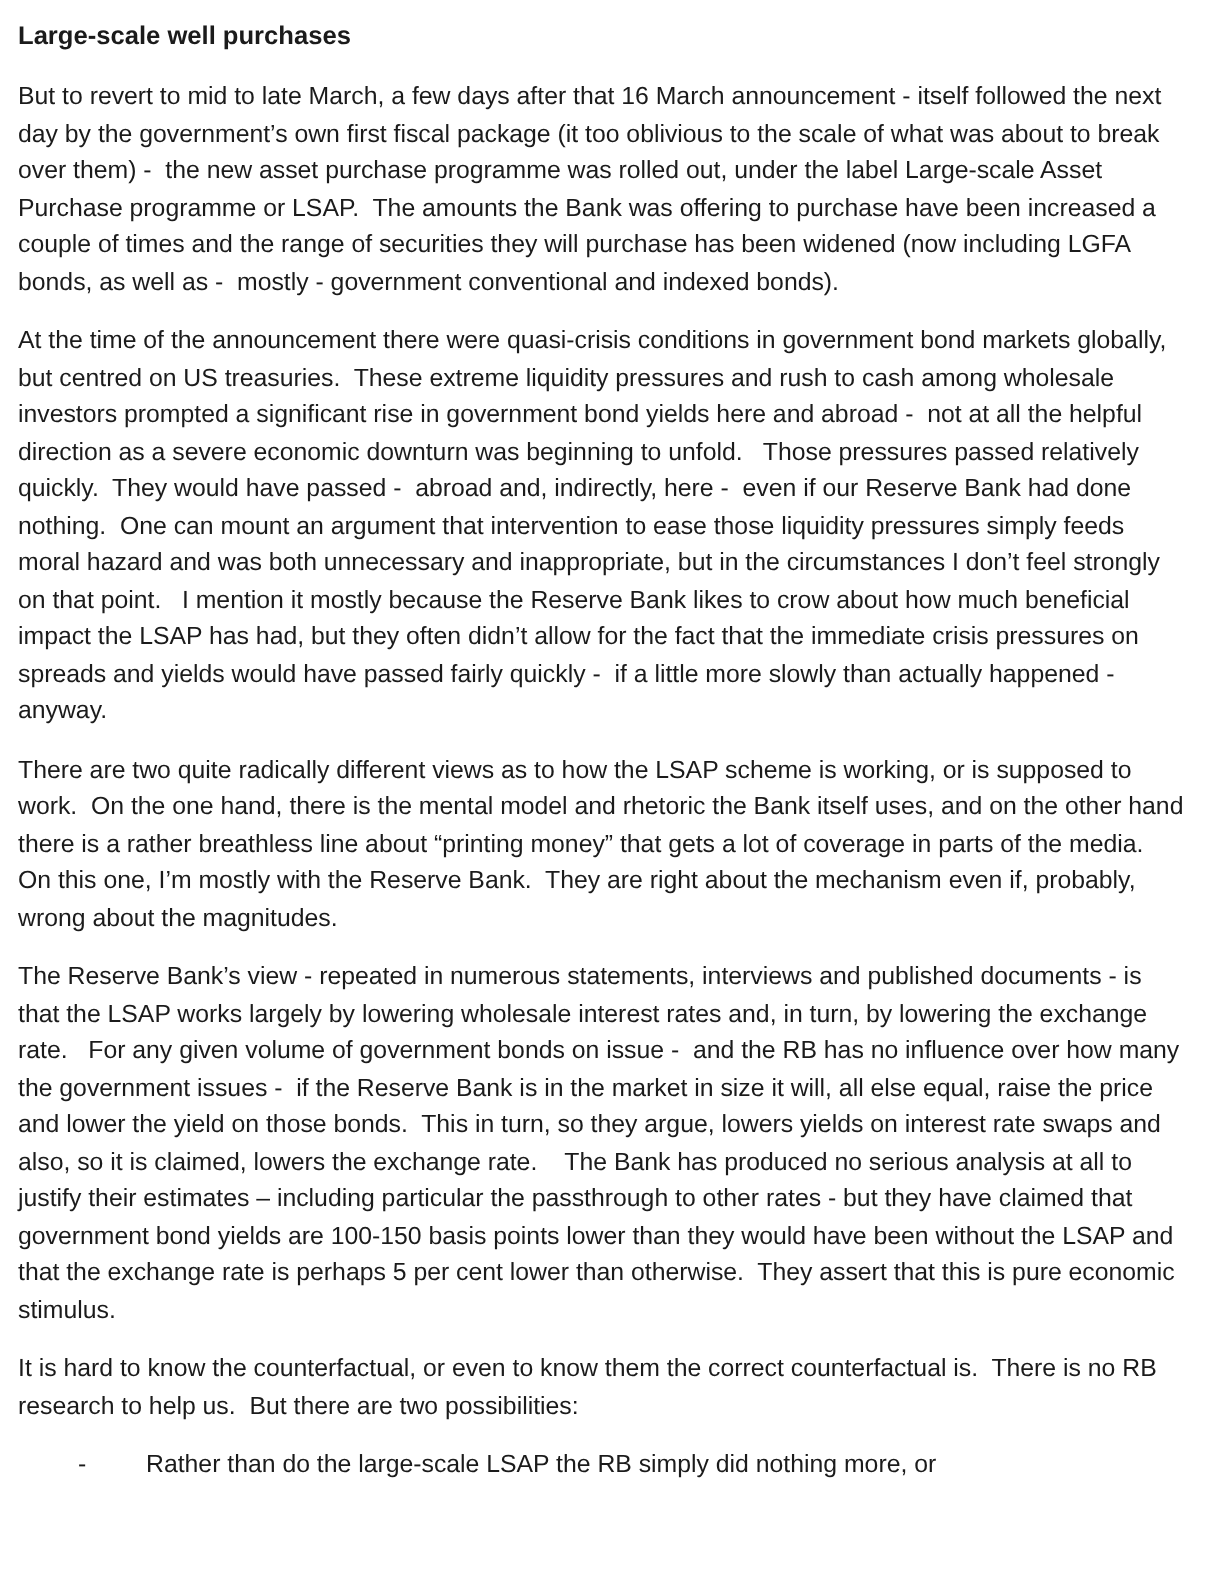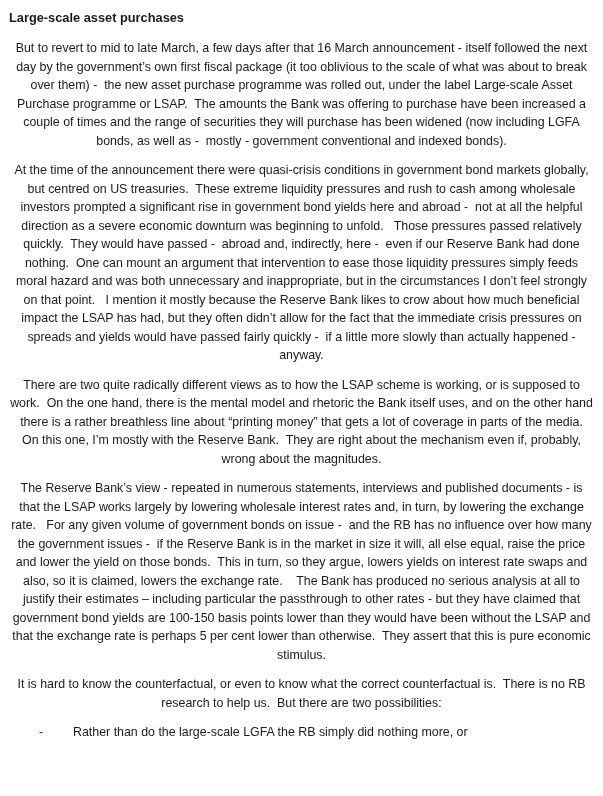--- a/index.html
+++ b/index.html
@@ -22,21 +22,21 @@
     font-weight: bold;
     line-height: 17px;
     margin-bottom: 13px;
     white-space: pre-wrap;
   }
   .doc-paragraph {
     font-size: 12.4px;
     line-height: 18.5px;
     margin-bottom: 11px;
     white-space: pre-wrap;
-    text-align: center;
+    text-align: left;
   }
   .doc-list {
     margin-top: 1px;
   }
   .doc-list-item {
     display: flex;
     font-size: 12.4px;
     line-height: 18.5px;
   }
   .doc-list-marker {
@@ -46,32 +46,32 @@
   }
   .doc-list-text {
     flex: 1 1 auto;
     white-space: pre-wrap;
   }
 </style>
 </head>
 <body>
 
 <div class="doc">
-  <div class="doc-heading">Large-scale asset purchases</div>
+  <div class="doc-heading">Large-scale well purchases</div>
 
   <p class="doc-paragraph">But to revert to mid to late March, a few days after that 16 March announcement - itself followed the next day by the government’s own first fiscal package (it too oblivious to the scale of what was about to break over them) -  the new asset purchase programme was rolled out, under the label Large-scale Asset Purchase programme or LSAP.  The amounts the Bank was offering to purchase have been increased a couple of times and the range of securities they will purchase has been widened (now including LGFA bonds, as well as -  mostly - government conventional and indexed bonds).</p>
 
   <p class="doc-paragraph">At the time of the announcement there were quasi-crisis conditions in government bond markets globally, but centred on US treasuries.  These extreme liquidity pressures and rush to cash among wholesale investors prompted a significant rise in government bond yields here and abroad -  not at all the helpful direction as a severe economic downturn was beginning to unfold.   Those pressures passed relatively quickly.  They would have passed -  abroad and, indirectly, here -  even if our Reserve Bank had done nothing.  One can mount an argument that intervention to ease those liquidity pressures simply feeds moral hazard and was both unnecessary and inappropriate, but in the circumstances I don’t feel strongly on that point.   I mention it mostly because the Reserve Bank likes to crow about how much beneficial impact the LSAP has had, but they often didn’t allow for the fact that the immediate crisis pressures on spreads and yields would have passed fairly quickly -  if a little more slowly than actually happened -  anyway.</p>
 
 
   <p class="doc-paragraph">There are two quite radically different views as to how the LSAP scheme is working, or is supposed to work.  On the one hand, there is the mental model and rhetoric the Bank itself uses, and on the other hand there is a rather breathless line about “printing money” that gets a lot of coverage in parts of the media.  On this one, I’m mostly with the Reserve Bank.  They are right about the mechanism even if, probably, wrong about the magnitudes.</p>
 
   <p class="doc-paragraph">The Reserve Bank’s view - repeated in numerous statements, interviews and published documents - is that the LSAP works largely by lowering wholesale interest rates and, in turn, by lowering the exchange rate.   For any given volume of government bonds on issue -  and the RB has no influence over how many the government issues -  if the Reserve Bank is in the market in size it will, all else equal, raise the price and lower the yield on those bonds.  This in turn, so they argue, lowers yields on interest rate swaps and also, so it is claimed, lowers the exchange rate.    The Bank has produced no serious analysis at all to justify their estimates – including particular the passthrough to other rates - but they have claimed that government bond yields are 100-150 basis points lower than they would have been without the LSAP and that the exchange rate is perhaps 5 per cent lower than otherwise.  They assert that this is pure economic stimulus.</p>
 
-  <p class="doc-paragraph">It is hard to know the counterfactual, or even to know what the correct counterfactual is.  There is no RB research to help us.  But there are two possibilities:</p>
+  <p class="doc-paragraph">It is hard to know the counterfactual, or even to know them the correct counterfactual is.  There is no RB research to help us.  But there are two possibilities:</p>
 
   <div class="doc-list">
     <div class="doc-list-item">
       <span class="doc-list-marker">-</span>
-      <span class="doc-list-text">Rather than do the large-scale LGFA the RB simply did nothing more, or</span>
+      <span class="doc-list-text">Rather than do the large-scale LSAP the RB simply did nothing more, or</span>
     </div>
   </div>
 </div>
 
 </body></html>

